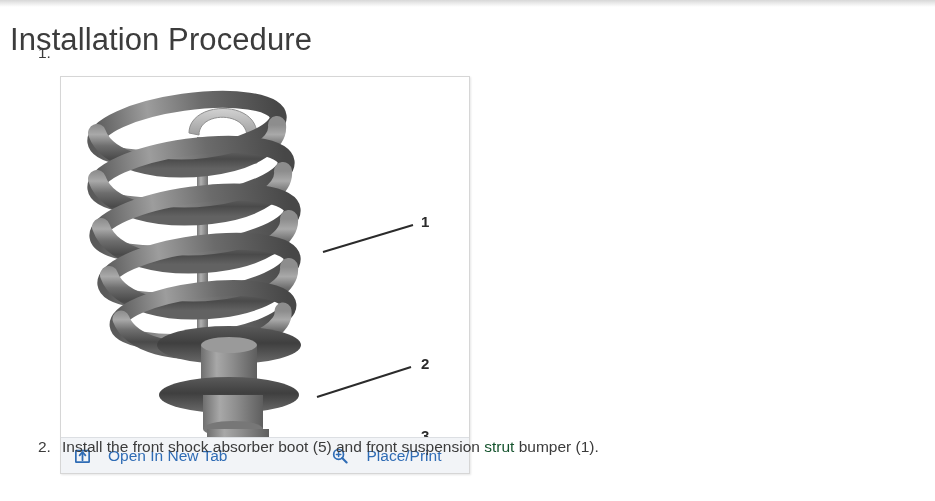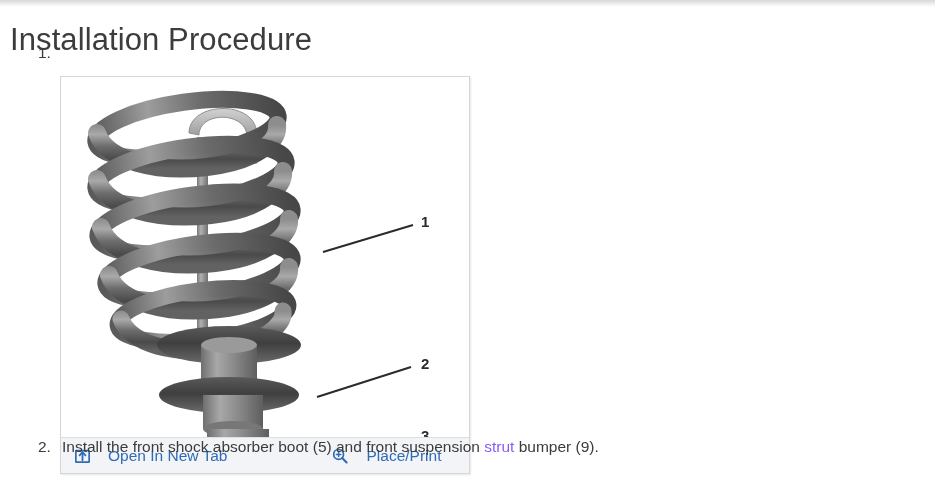--- a/index.html
+++ b/index.html
@@ -81,21 +81,21 @@
     white-space: nowrap;
     box-sizing: border-box;
   }
   .proc-item-2 .marker {
     position: absolute;
     left: 38px;
     top: 0;
   }
 
   a.inline-link, .inline-link {
-    color: #8b5cf6;
+    color: #14532d;
     text-decoration: none;
     cursor: pointer;
   }
 
   
   .figure-frame {
     position: absolute;
     left: 60px;
     top: 76px;
     width: 410px;
@@ -279,16 +279,16 @@
           </svg>
         </span>
         <span>Place/Print</span>
       </a>
 
     </div>
   </div>
 
   <div class="proc-item-2">
     <span class="marker">2.</span>
-    <span>Install the front shock absorber boot (5) and front suspension </span><a class="inline-link">strut</a><span> bumper (9).</span>
+    <span>Install the front shock absorber boot (5) and front suspension </span><a class="inline-link">strut</a><span> bumper (1).</span>
   </div>
 
 </div>
 
 </body></html>

